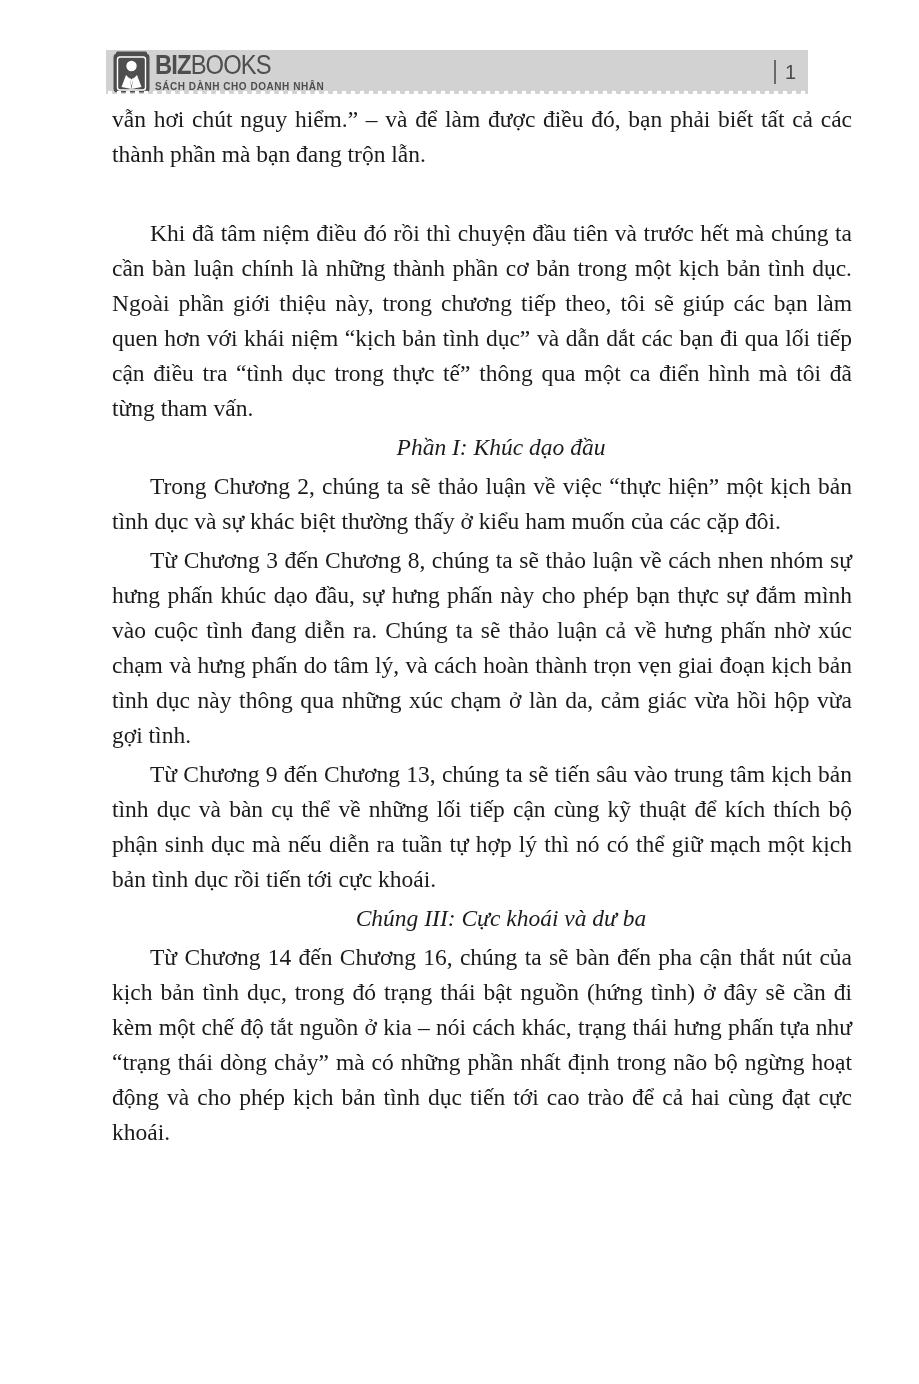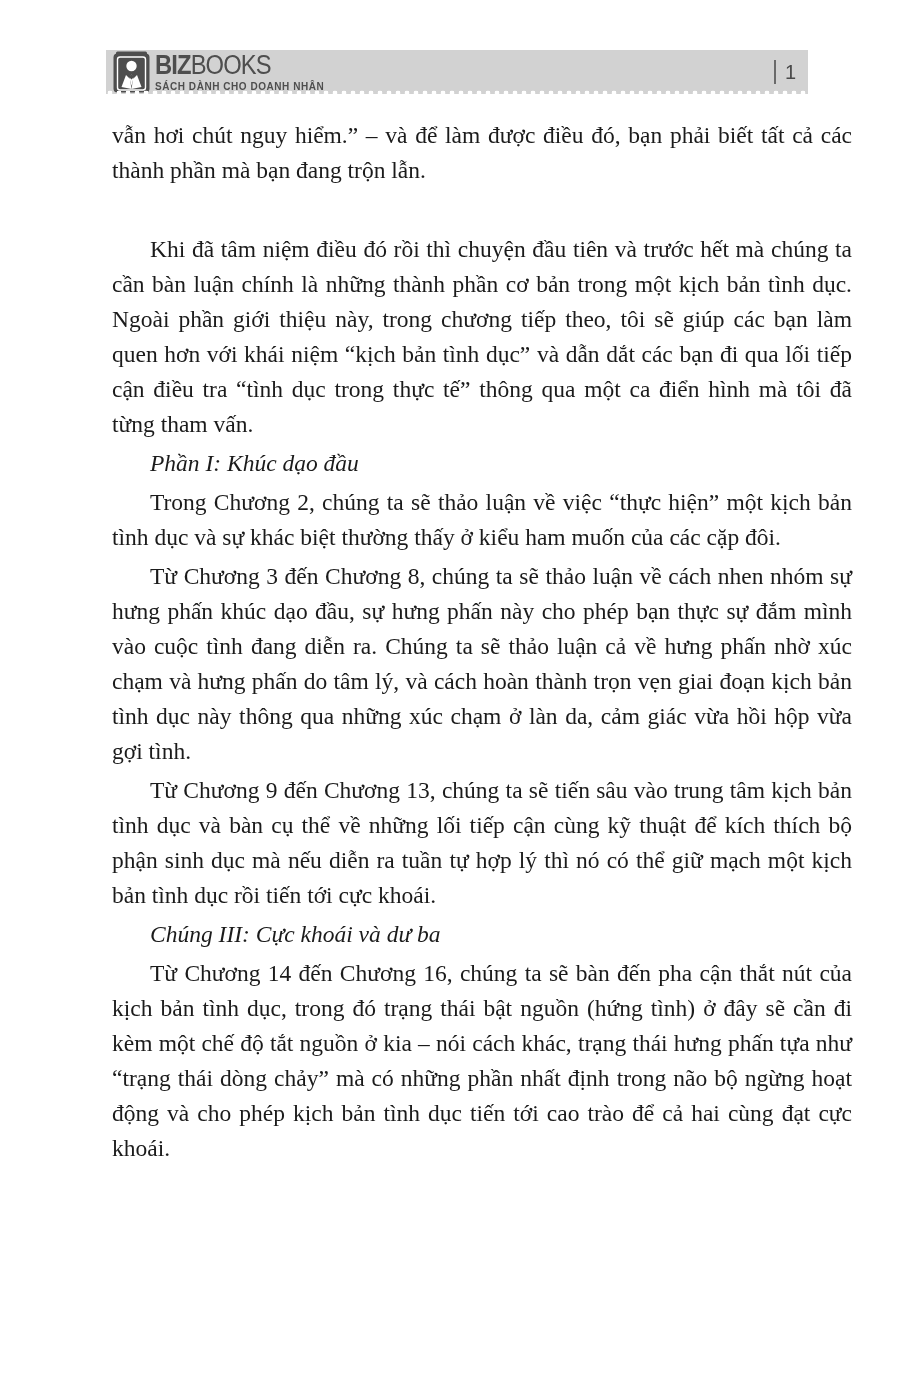--- a/index.html
+++ b/index.html
@@ -54,27 +54,26 @@
   .pn-divider{
     display:inline-block;width:2px;height:24px;background:#6a6a6a;
     margin-right:9px;
   }
   
   .page-body{
     position:absolute;
     left:112px;right:111px;top:102px;
     font-size:23.5px;line-height:35px;color:#1b1b1b;
     text-align:justify;
-    margin-top:16px;
   }
   .page-body p{margin:0 0 4px 0;}
   .page-body p.continuation{text-indent:0;margin-bottom:44px;}
   .page-body p.paragraph{text-indent:38px;}
   .page-body p.heading{
-    text-indent:38px;font-style:italic;text-align:left;
+    text-indent:38px;font-style:italic;text-align:center;
     margin-bottom:4px;
   }
 </style>
 </head>
 <body>
 
 <div class="page">
 
   <div class="header-bar">
     <div class="logo">

